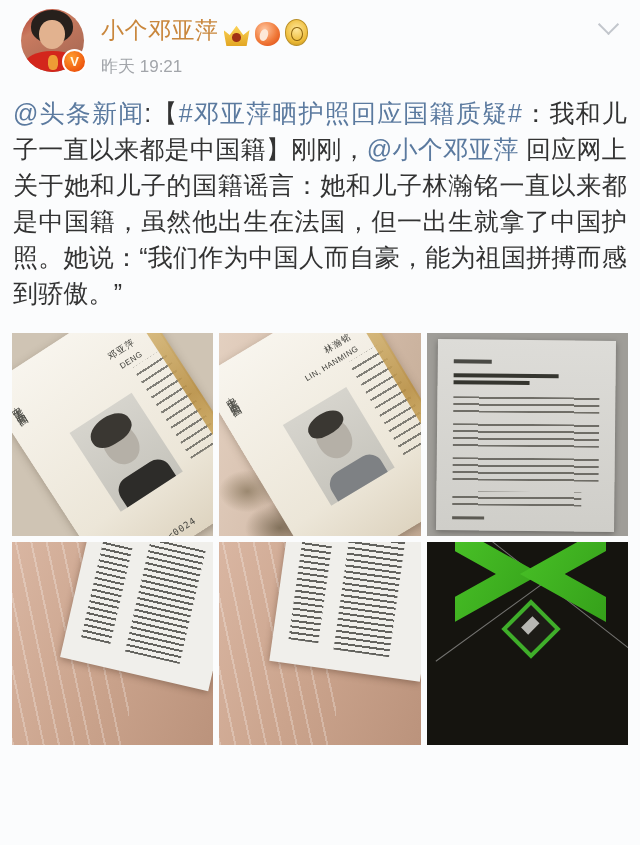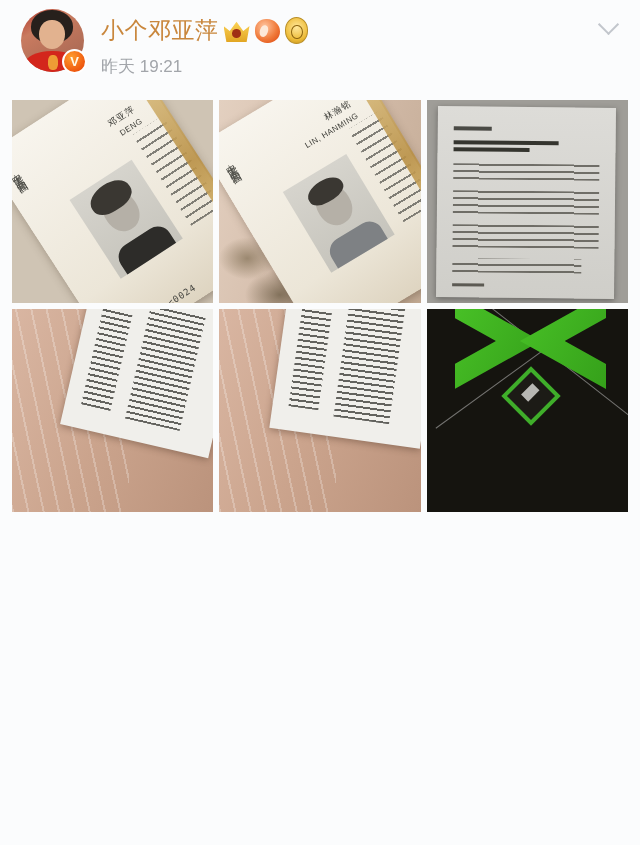--- a/index.html
+++ b/index.html
@@ -16,21 +16,21 @@
     background:linear-gradient(150deg,#b0352b 0%,#c97b60 30%,#a06450 100%);}
   .av-hair{position:absolute;top:2%;left:16%;width:66%;height:52%;background:#27201c;border-radius:50% 50% 46% 46%;}
   .av-face{position:absolute;top:17%;left:29%;width:41%;height:46%;background:#e2b28f;border-radius:48% 48% 50% 50%;}
   .av-shirt{position:absolute;bottom:-8%;left:6%;width:88%;height:42%;background:#d3261c;border-radius:48% 48% 0 0;}
   .av-shirt:after{content:"";position:absolute;left:42%;top:18%;width:18%;height:55%;background:#f2b23a;border-radius:40%;opacity:.85;}
   .v-badge{position:absolute;right:-3px;bottom:-2px;width:21px;height:21px;border-radius:50%;
     background:radial-gradient(circle at 35% 30%,#ff9d2e,#ef5a10 70%,#d94a05);
     border:2px solid #fff;color:#fff9e8;font-size:13px;font-weight:bold;
     display:flex;align-items:center;justify-content:center;line-height:1;}
   .head-info{margin-left:17px;padding-top:6px;min-width:0;}
-  .name-row{display:flex;align-items:center;gap:5px;}
+  .name-row{display:flex;align-items:flex-end;gap:5px;}
   .username{font-size:23px;color:#c9873d;letter-spacing:.5px;white-space:nowrap;}
   .badge{display:inline-block;position:relative;}
   .badge-crown{width:26px;height:23px;background:linear-gradient(180deg,#ffd95e,#e2a623);
     clip-path:polygon(0 30%,24% 52%,50% 12%,76% 52%,100% 30%,89% 100%,11% 100%);}
   .badge-crown:after{content:"";position:absolute;left:33%;top:45%;width:34%;height:38%;border-radius:50%;background:#a03014;}
   .badge-hand{width:25px;height:24px;border-radius:46% 54% 50% 50%;
     background:radial-gradient(circle at 38% 32%,#ffc6a0,#f07a3a 55%,#e04f16 90%);}
   .badge-hand:after{content:"";position:absolute;left:22%;top:28%;width:30%;height:48%;border-radius:50%;background:#fde9d8;transform:rotate(18deg);}
   .badge-medal{width:21px;height:25px;border-radius:50%/48%;
     background:radial-gradient(circle at 50% 38%,#ffe79a,#edbb37 65%,#c08f1b);
@@ -138,20 +138,21 @@
         <span class="badge badge-medal"></span>
       </div>
       <div class="meta-row">
         <span>昨天 19:21</span>
       </div>
     </div>
     <span class="chevron-down"></span>
   </div>
 
 
+  <div class="quote-text"><span class="t-link" style="color: rgb(91, 122, 159);">@头条新闻</span><span>:【</span><span class="t-link" style="color: rgb(91, 122, 159);">#邓亚萍晒护照回应国籍质疑#</span><span>：我和儿子一直以来都是中国籍】刚刚，</span><span class="t-link" style="color: rgb(91, 122, 159);">@小个邓亚萍</span><span> 回应网上关于她和儿子的国籍谣言：她和儿子林瀚铭一直以来都是中国籍，虽然他出生在法国，但一出生就拿了中国护照。她说：“我们作为中国人而自豪，能为祖国拼搏而感到骄傲。”</span></div>
 
   <div class="img-grid">
 
     <div class="tile">
       <div class="marble"></div>
       <div class="pp-card c1">
         <div class="pp-vert">中华人民共和国</div>
         <div class="pp-name">
           <span class="cn">邓亚萍</span>
           <span class="en">DENG</span>

